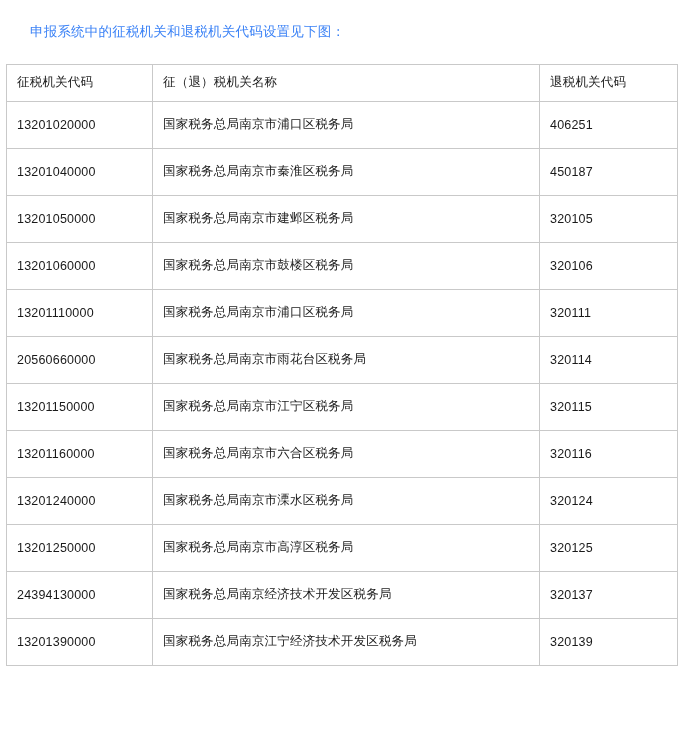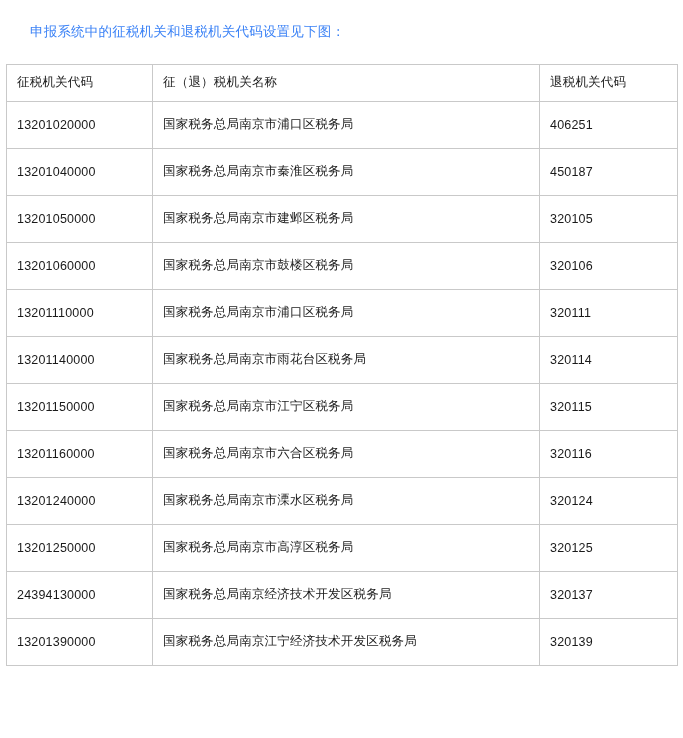--- a/index.html
+++ b/index.html
@@ -94,21 +94,21 @@
         <td>13201060000</td>
         <td>国家税务总局南京市鼓楼区税务局</td>
         <td>320106</td>
       </tr>
       <tr>
         <td>13201110000</td>
         <td>国家税务总局南京市浦口区税务局</td>
         <td>320111</td>
       </tr>
       <tr>
-        <td>13201140000</td>
+        <td>20560660000</td>
         <td>国家税务总局南京市雨花台区税务局</td>
         <td>320114</td>
       </tr>
       <tr>
         <td>13201150000</td>
         <td>国家税务总局南京市江宁区税务局</td>
         <td>320115</td>
       </tr>
       <tr>
         <td>13201160000</td>

